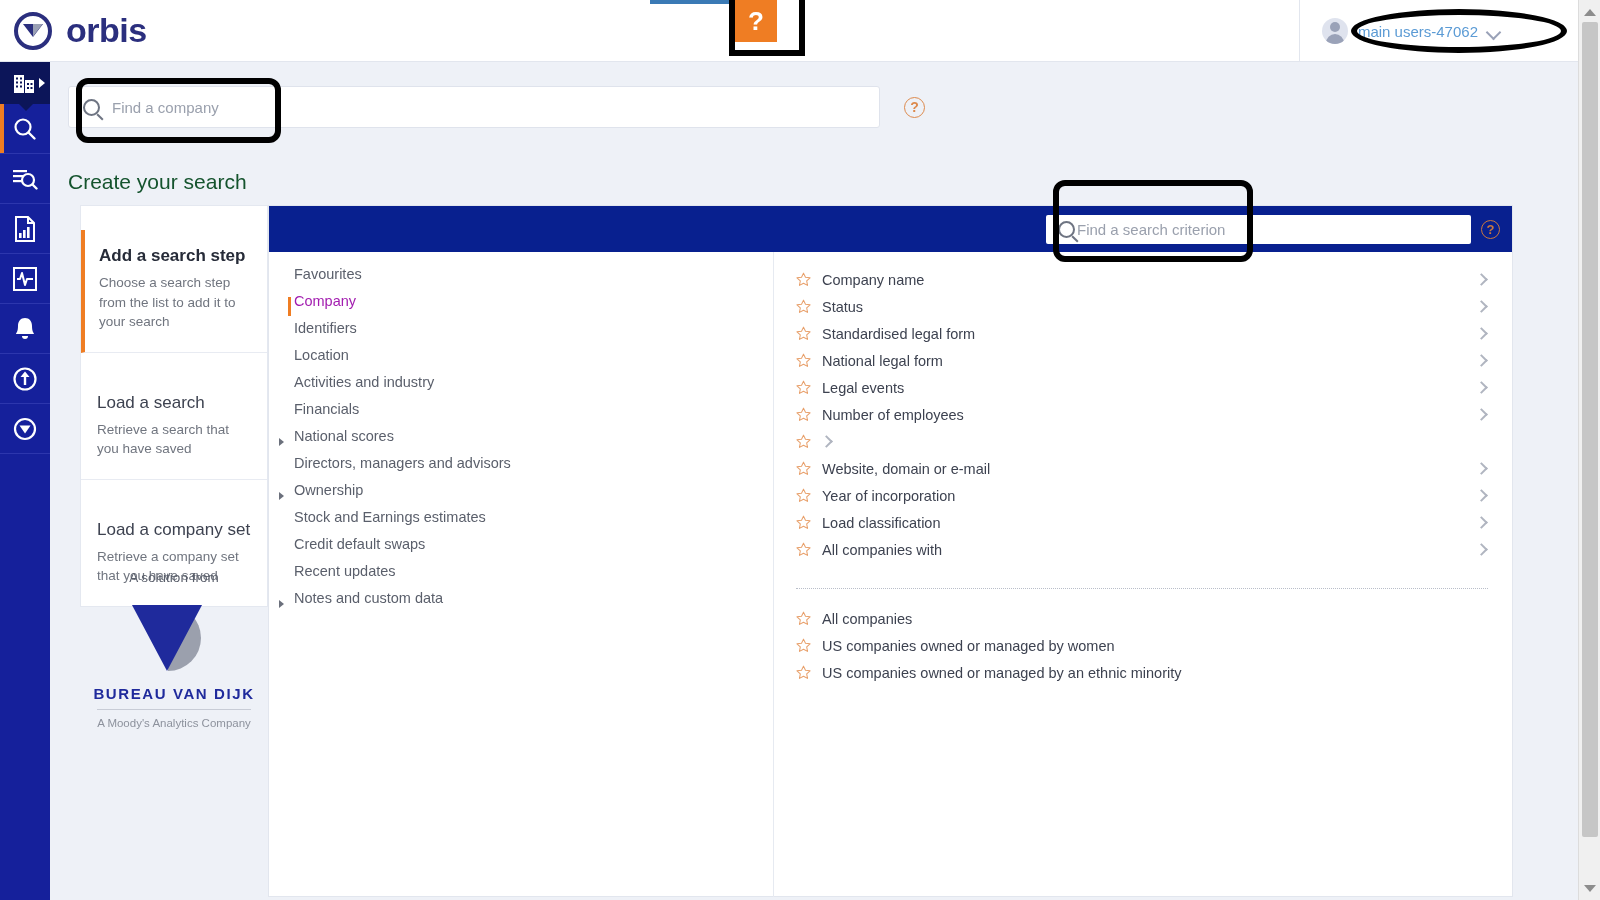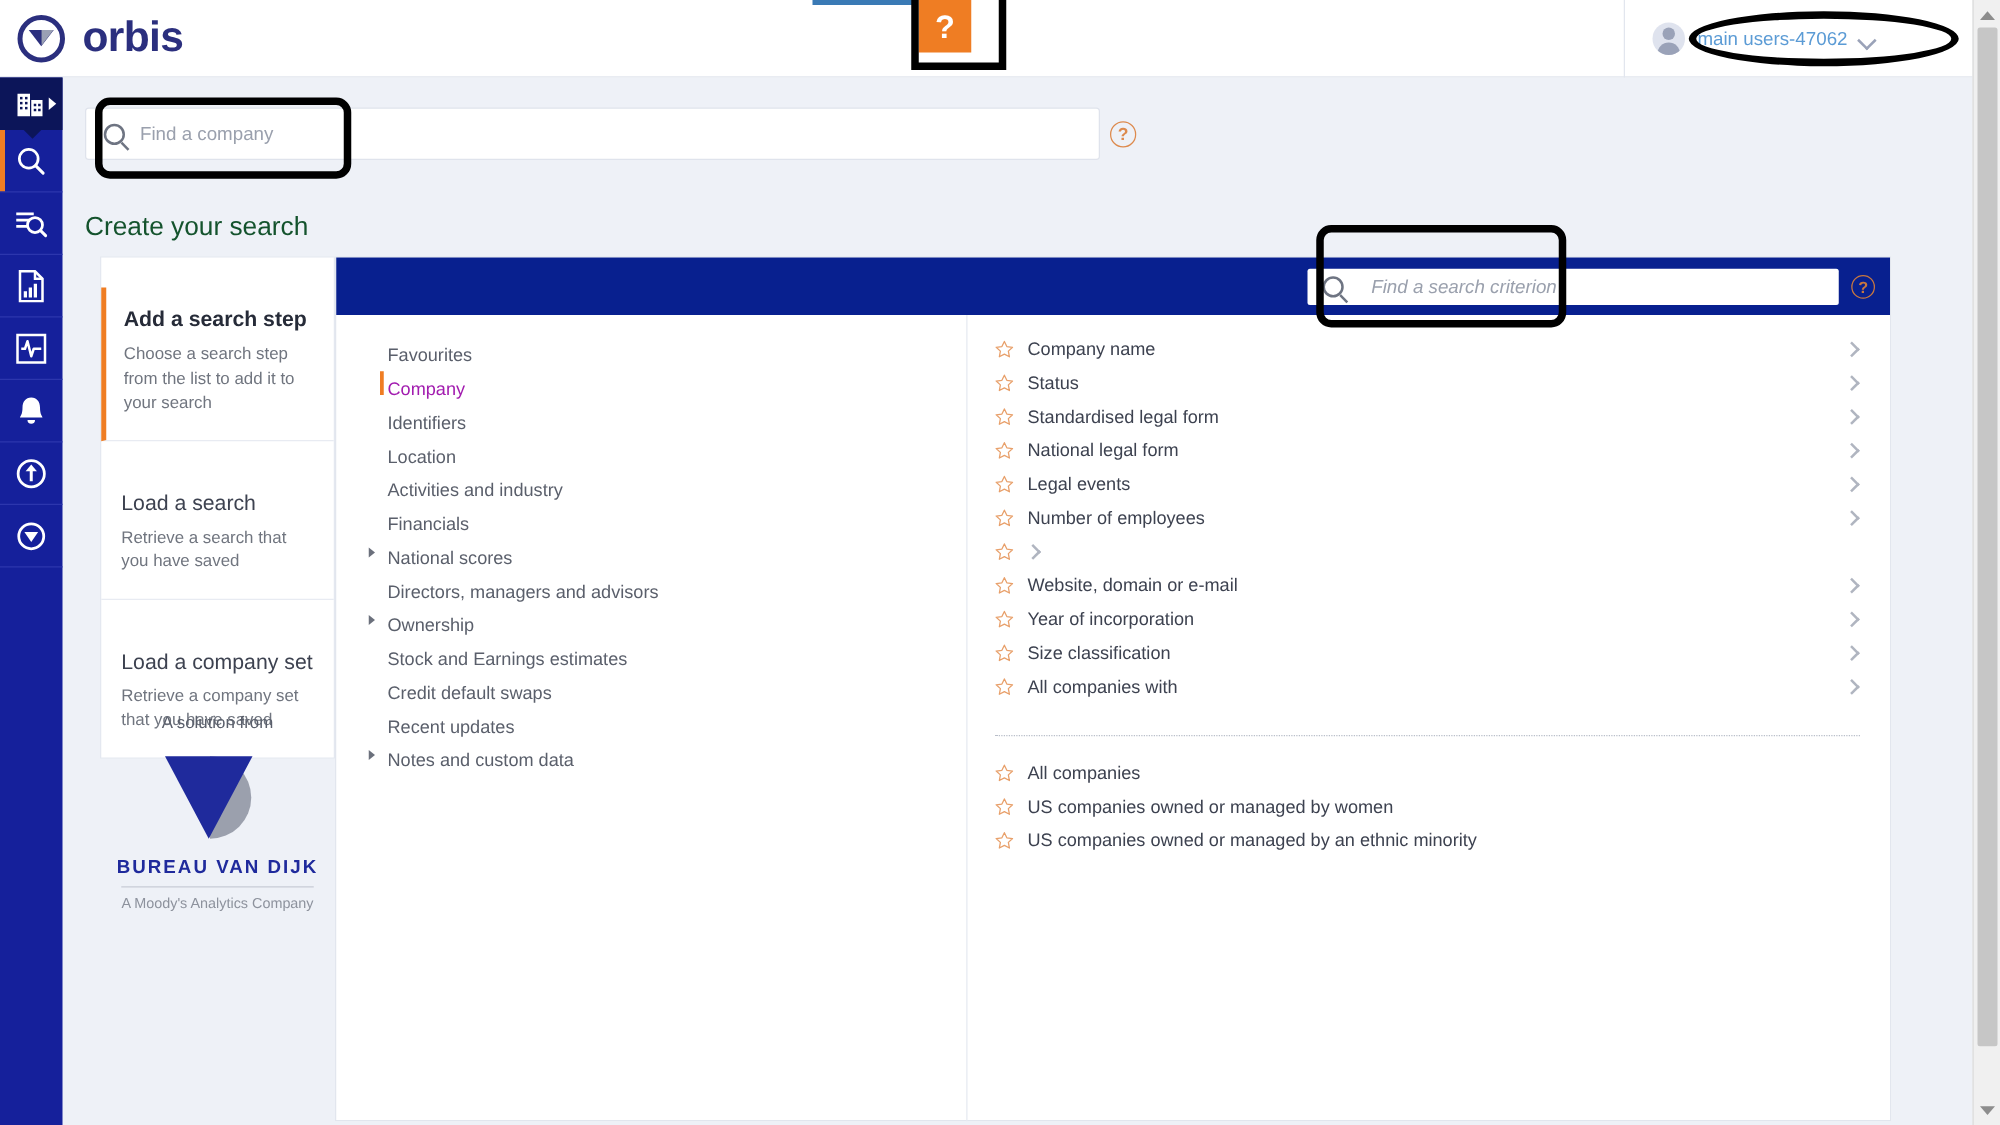--- a/index.html
+++ b/index.html
@@ -100,21 +100,21 @@
   .rail-arrow {
     position: absolute; right: 5px; top: 16px;
     width: 0; height: 0; border-top: 5px solid transparent;
     border-bottom: 5px solid transparent; border-left: 6px solid #ffffff;
   }
 
   
   .content { position: absolute; left: 50px; top: 62px; width: 1528px; height: 838px; }
 
   .searchbar-row {
-    position: absolute; left: 18px; top: 24px; display: flex; align-items: center; gap: 8px;
+    position: absolute; left: 18px; top: 24px; display: flex; align-items: center; gap: 24px;
   }
   .company-search {
     width: 812px; height: 42px; background: #ffffff;
     border: 1px solid #dfe3ec; border-radius: 3px;
     display: flex; align-items: center; padding: 0 14px; gap: 12px;
   }
   .mag {
     width: 17px; height: 17px; border: 2px solid #6e7482; border-radius: 50%;
     position: relative; flex: none;
   }
@@ -175,32 +175,32 @@
   .panel {
     position: absolute; left: 218px; top: 143px; width: 1245px; height: 692px;
     background: #ffffff; border: 1px solid #e2e6ee;
   }
   .panel-head {
     height: 46px; background: #08208f; display: flex; align-items: center;
     justify-content: flex-end; padding-right: 12px; gap: 10px;
   }
   .crit-search {
     width: 425px; height: 29px; background: #ffffff; border-radius: 2px;
-    display: flex; align-items: center; padding: 0 12px; gap: 22px; font-style: italic;
+    display: flex; align-items: center; padding: 0 12px; gap: 2px;
   }
   .crit-help {
     width: 19px; height: 19px; border-radius: 50%; border: 1.5px solid #c9773f;
     color: #c9773f; font-size: 13px; display: flex; align-items: center;
     justify-content: center; font-weight: bold;
   }
   .panel-body { display: flex; height: 645px; }
   .cat-col { width: 505px; border-right: 1px solid #e6eaf1; padding-top: 14px; }
   .cat {
-    height: 27px; display: flex; align-items: flex-end; position: relative;
-    font-size: 14.5px; color: #5a5f6b; padding-left: 25px; margin-left: 16px;
+    height: 27px; display: flex; align-items: flex-start; position: relative;
+    font-size: 14.5px; color: #5a5f6b; padding-left: 25px;
   }
   .cat.selected { color: #a21caf; font-weight: normal; }
   .cat.selected::before {
     content: ""; position: absolute; left: 19px; top: 4px;
     width: 3px; height: 19px; background: #ef7d23;
   }
   .cat .expand {
     position: absolute; left: 10px; top: 10px; width: 0; height: 0;
     border-top: 4px solid transparent; border-bottom: 4px solid transparent;
     border-left: 5px solid #6b707c;
@@ -513,21 +513,21 @@
                 <svg class="star" viewBox="0 0 16 16" fill="none">
                   <polygon points="8,1.2 10.1,5.6 15,6.2 11.4,9.5 12.3,14.3 8,12 3.7,14.3 4.6,9.5 1,6.2 5.9,5.6" stroke="#e8a06b" stroke-width="1.1" fill="none" stroke-linejoin="round"></polygon>
                 </svg>
                 <span class="crit-label">Year of incorporation</span>
                 <div class="chev"></div>
               </div>
               <div class="crit-row">
                 <svg class="star" viewBox="0 0 16 16" fill="none">
                   <polygon points="8,1.2 10.1,5.6 15,6.2 11.4,9.5 12.3,14.3 8,12 3.7,14.3 4.6,9.5 1,6.2 5.9,5.6" stroke="#e8a06b" stroke-width="1.1" fill="none" stroke-linejoin="round"></polygon>
                 </svg>
-                <span class="crit-label">Size classification</span>
+                <span class="crit-label">Load classification</span>
                 <div class="chev"></div>
               </div>
               <div class="crit-row">
                 <svg class="star" viewBox="0 0 16 16" fill="none">
                   <polygon points="8,1.2 10.1,5.6 15,6.2 11.4,9.5 12.3,14.3 8,12 3.7,14.3 4.6,9.5 1,6.2 5.9,5.6" stroke="#e8a06b" stroke-width="1.1" fill="none" stroke-linejoin="round"></polygon>
                 </svg>
                 <span class="crit-label">All companies with</span>
                 <div class="chev"></div>
               </div>
             </div>

